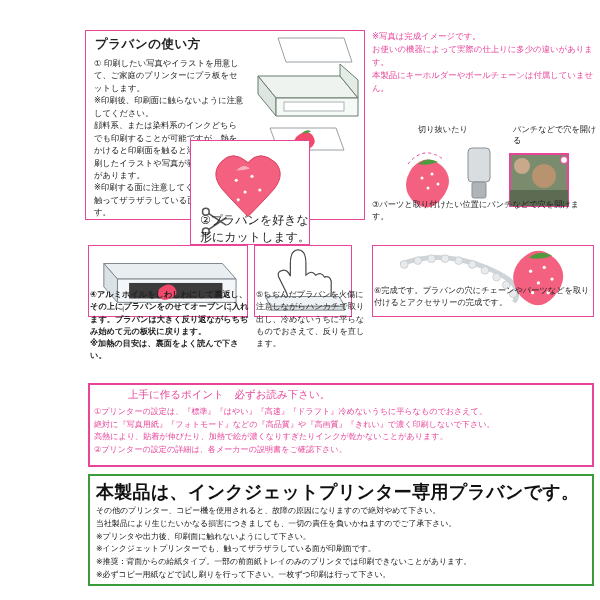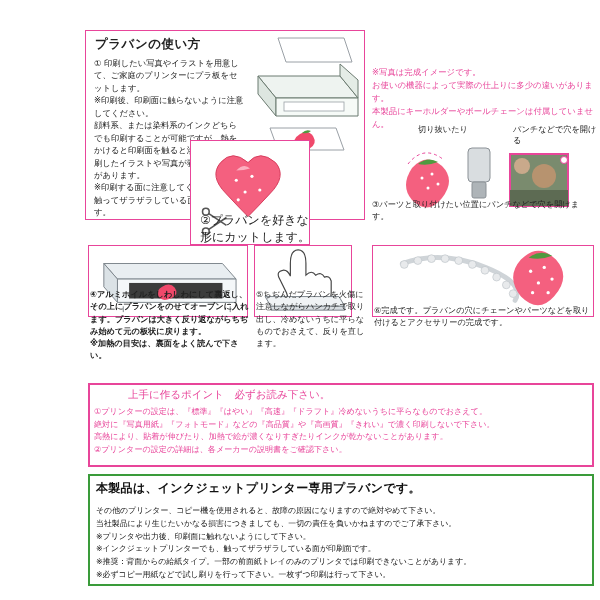--- a/index.html
+++ b/index.html
@@ -27,21 +27,21 @@
     position:absolute;left:94px;top:57px;width:150px;
     font-size:8.3px;line-height:1.5;color:#222;
   }
 
   
   .printer-ill{position:absolute;left:240px;top:36px;width:122px;height:120px;}
 
   
   .right-warn{
     position:absolute;left:372px;top:30px;width:222px;
-    font-size:8.4px;line-height:1.55;color:#e8459a;margin-top:36px;
+    font-size:8.4px;line-height:1.55;color:#e8459a;
   }
 
   
   .step2-box{
     position:absolute;left:190px;top:140px;width:120px;height:105px;
     border:1px solid #e8459a;box-sizing:border-box;background:#fff;
   }
   .step2-cap{
     position:absolute;left:200px;top:212px;width:120px;
     font-size:12px;line-height:1.45;color:#222;
@@ -75,21 +75,21 @@
     font-size:8.1px;line-height:1.55;color:#e8459a;
   }
 
   
   .green-box{
     position:absolute;left:88px;top:474px;width:506px;height:112px;
     border:2px solid #3a9b3a;box-sizing:border-box;background:#fff;
   }
   .green-title{
     position:absolute;left:96px;top:480px;width:490px;
-    font-size:12px;font-weight:bold;color:#111;letter-spacing:.3px;
+    font-size:18px;font-weight:bold;color:#111;letter-spacing:.3px;
   }
   .green-body{
     position:absolute;left:96px;top:505px;width:492px;
     font-size:7.9px;line-height:1.62;color:#111;
   }
 
   
   .nowrap{white-space:pre-wrap;}
 </style>
 </head>
@@ -213,21 +213,21 @@
       <path d="M150 14 q18 -18 36 0 q16 18 -2 38 q-16 18 -34 0 q-16 -20 0 -38 z" fill="#f4607f"></path>
       <path d="M158 12 q12 -9 24 -2 q-12 5 -24 2 z" fill="#4f9a3f"></path>
       <circle cx="160" cy="26" r="1.7" fill="#fff"></circle>
         <circle cx="174" cy="22" r="1.7" fill="#fff"></circle>
       <circle cx="168" cy="38" r="1.7" fill="#fff"></circle>
         <circle cx="182" cy="34" r="1.7" fill="#fff"></circle>
       <circle cx="162" cy="48" r="1.7" fill="#fff"></circle>
         <circle cx="178" cy="48" r="1.7" fill="#fff"></circle>
     </svg>
   </div>
-  <div class="mid-cap nowrap" style="left:374px;top:304px;width:220px;">⑥完成です。プラバンの穴にチェーンやパーツなどを取り付けるとアクセサリーの完成です。</div>
+  <div class="mid-cap nowrap" style="left:374px;top:284px;width:220px;">⑥完成です。プラバンの穴にチェーンやパーツなどを取り付けるとアクセサリーの完成です。</div>
 
   <div class="point-box"></div>
   <div class="point-title">上手に作るポイント　必ずお読み下さい。</div>
   <div class="point-body nowrap">①プリンターの設定は、『標準』『はやい』『高速』『ドラフト』冷めないうちに平らなものでおさえて。
 絶対に『写真用紙』『フォトモード』などの『高品質』や『高画質』『きれい』で濃く印刷しないで下さい。
 高熱により、貼着が伸びたり、加熱で絵が濃くなりすぎたりインクが乾かないことがあります。
 ②プリンターの設定の詳細は、各メーカーの説明書をご確認下さい。</div>
 
   <div class="green-box"></div>
   <div class="green-title">本製品は、インクジェットプリンター専用プラバンです。</div>

